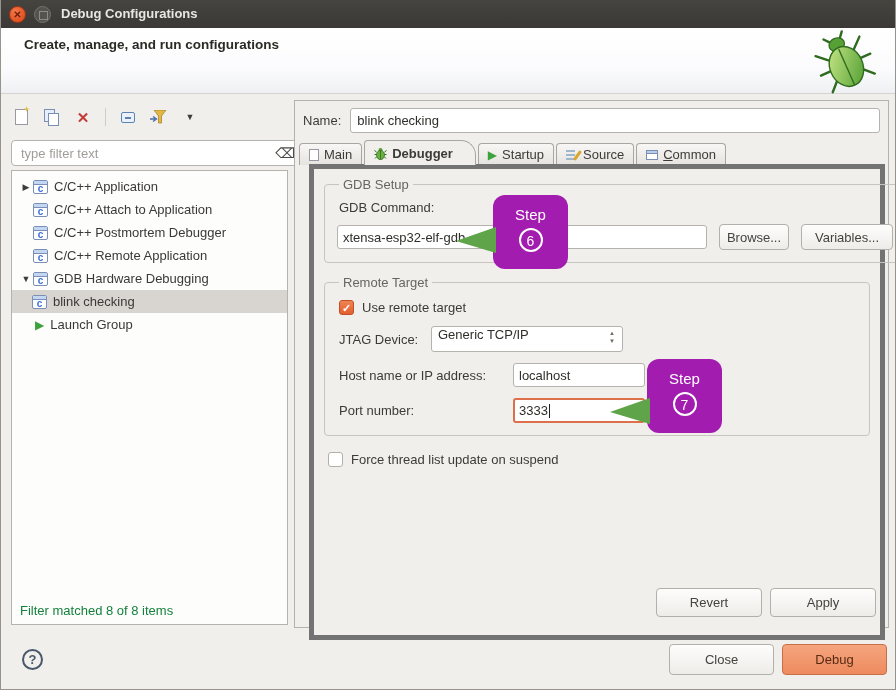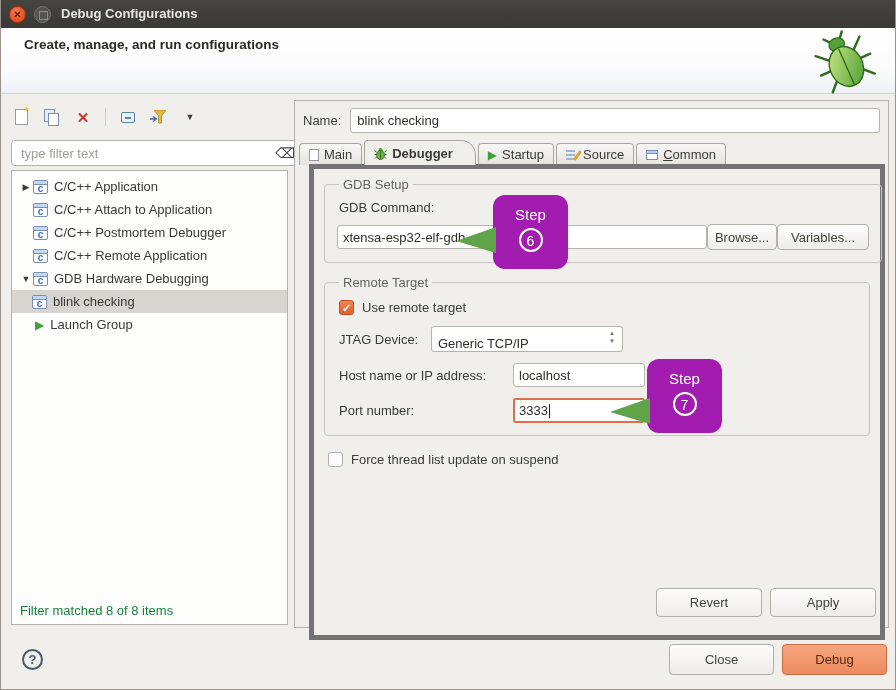--- a/index.html
+++ b/index.html
@@ -76,35 +76,35 @@
   .ticon-src i:nth-child(1){top:1px}.ticon-src i:nth-child(2){top:5px}.ticon-src i:nth-child(3){top:9px}
   .ticon-src::after{content:"";position:absolute;right:-1px;top:1px;width:3px;height:11px;background:#d9a62e;transform:rotate(35deg);border-radius:1px;}
   
   .tab-content{position:absolute;left:14px;right:3px;top:63px;height:476px;border:5px solid #737373;background:#f1efec;padding:6px 10px;}
   fieldset{border:1px solid #c8c5c0;border-radius:4px;margin:0;padding:4px 12px 12px 12px;}
   fieldset.gdb{margin-top:2px;}
   fieldset.remote{margin-top:12px;}
   legend{font-size:13px;color:#66655f;padding:0 4px;margin-left:2px;}
   .field-label{font-size:13px;color:#3c3b37;}
   .gdb-lbl{display:block;margin:4px 0 9px 2px;}
-  .gdb-row{display:flex;gap:0;align-items:center;}
+  .gdb-row{display:flex;gap:12px;align-items:center;}
   .text-input{height:24px;border:1px solid #b6b3ae;border-radius:3px;background:#fff;font-size:13px;color:#2f2e2a;padding:0 5px;outline:none;}
   .gdb-row input{width:370px;}
   .btn{height:26px;background:linear-gradient(180deg,#fdfdfc,#eeece9);border:1px solid #b3b0ab;border-radius:4px;
     font-size:13px;color:#44433e;display:inline-flex;align-items:center;justify-content:center;}
   .btn.browse{width:70px;}
   .btn.vars{width:92px;}
   .rrow{display:flex;align-items:center;margin:11px 0 0 2px;}
   .rrow.first{margin-top:6px;}
   .checkbox{width:15px;height:15px;border-radius:3px;margin-right:8px;position:relative;}
   .checkbox.checked{background:linear-gradient(180deg,#f08352,#e35f2e);border:1px solid #c14f24;color:#fff;
     font-size:11px;font-weight:bold;text-align:center;line-height:14px;}
   .checkbox.unchecked{background:#fff;border:1px solid #b3b0ab;}
   .jtag-lbl{width:92px;}
-  .combo{width:192px;height:26px;background:#fff;border:1px solid #b6b3ae;border-radius:3px;display:flex;align-items:flex-end;
+  .combo{width:192px;height:26px;background:#fff;border:1px solid #b6b3ae;border-radius:3px;display:flex;align-items:flex-start;
     padding:0 6px;font-size:13px;color:#2f2e2a;position:relative;}
   .combo .spin{position:absolute;right:7px;top:3px;display:flex;flex-direction:column;line-height:1;color:#6b6a64;font-size:6px;gap:2px;}
   .hostport-lbl{width:174px;}
   .hp-input{width:132px;}
   .port-field{width:132px;height:25px;background:#fff;border:2px solid #dd6f4a;border-radius:3px;display:flex;align-items:center;
     padding:0 4px;font-size:13px;color:#2f2e2a;position:relative;}
   .caret{width:1px;height:14px;background:#222;margin-left:1px;}
   .force-row{display:flex;align-items:center;margin:16px 0 0 4px;}
   .force-row .field-label{margin-left:0;}
   .panel-actions{position:absolute;right:12px;top:487px;display:flex;gap:8px;}

